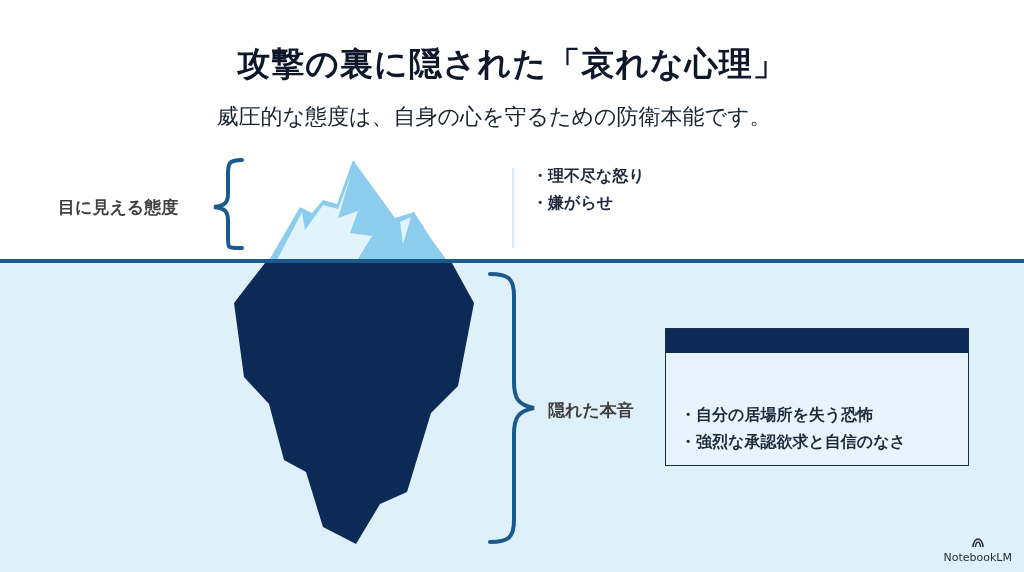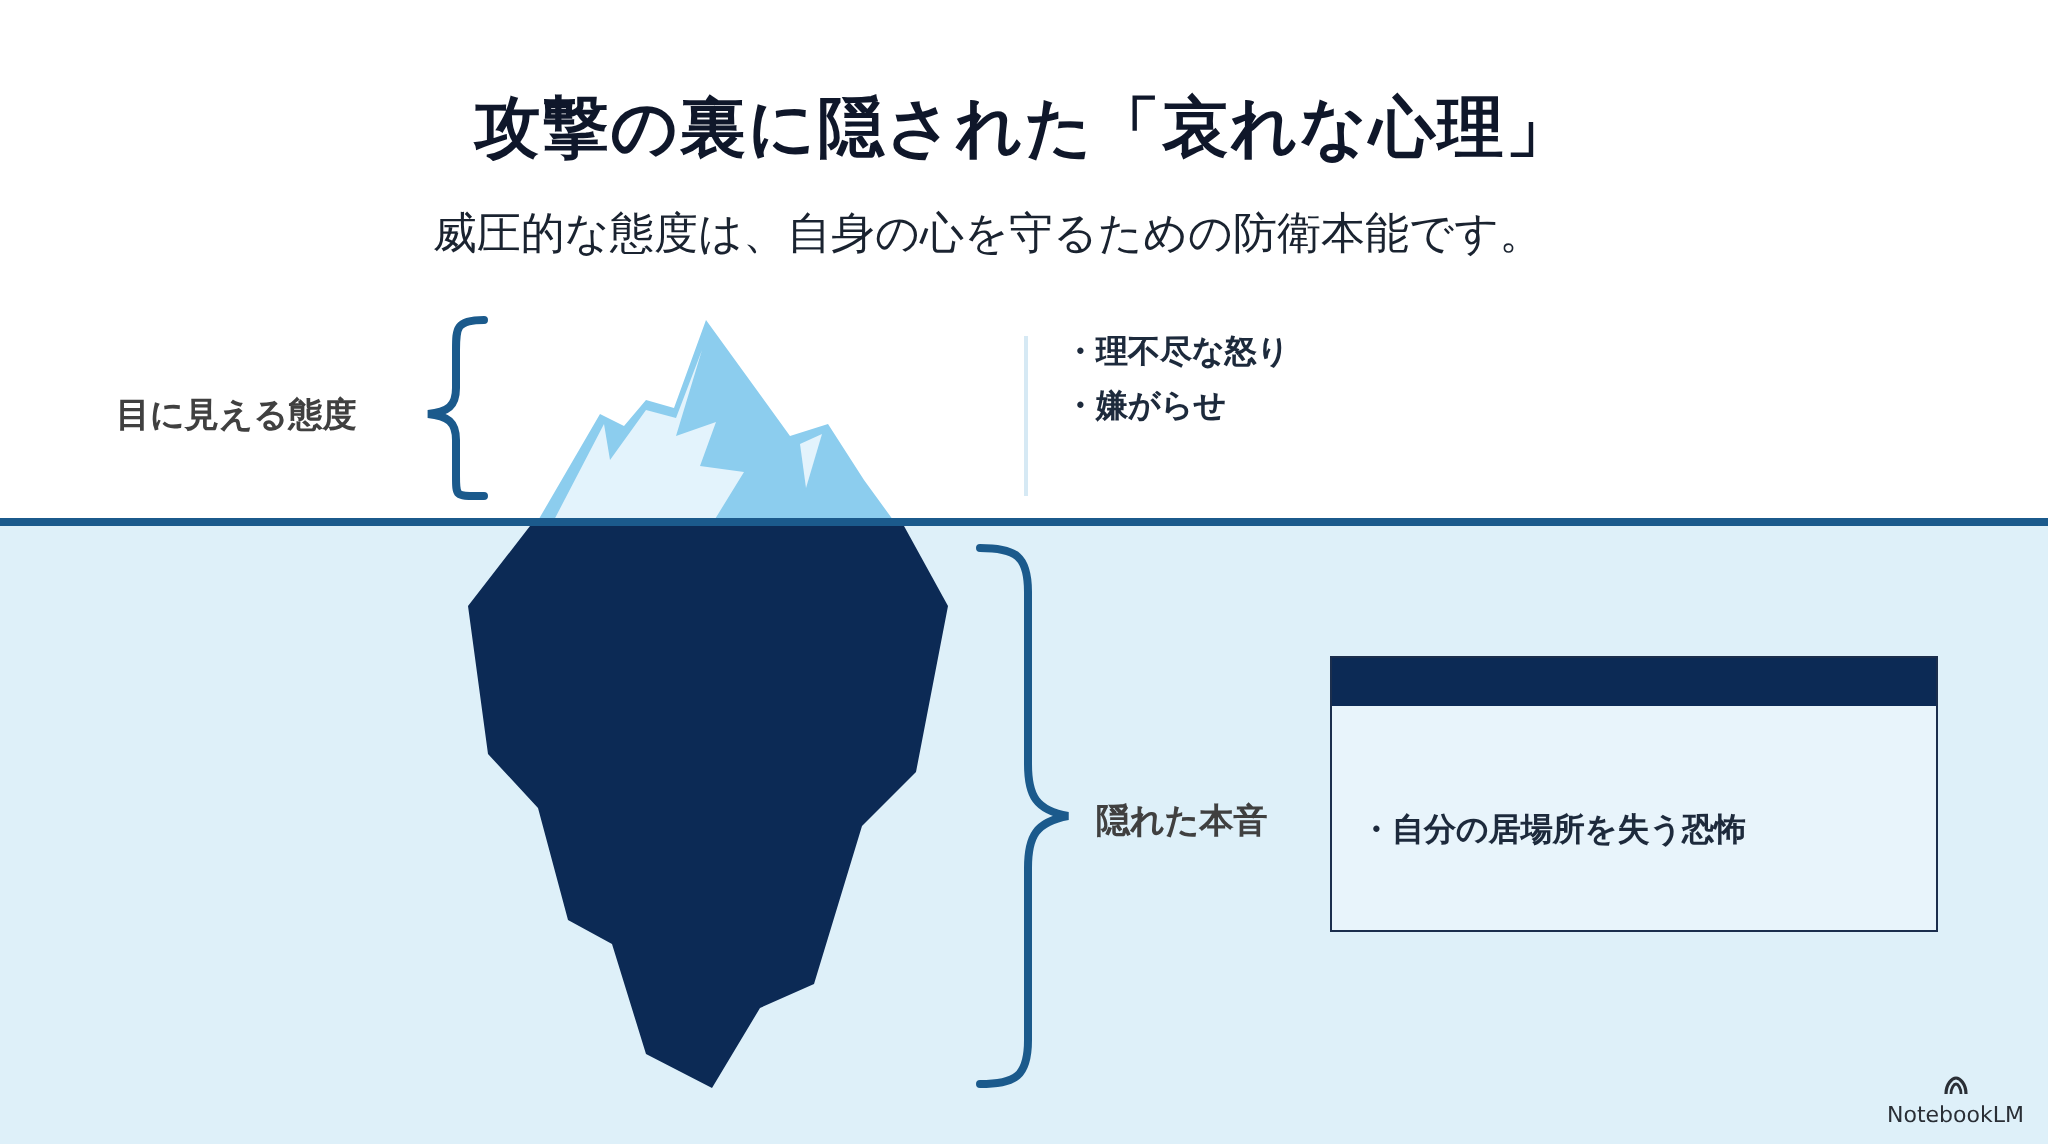--- a/index.html
+++ b/index.html
@@ -79,20 +79,21 @@
   <li>嫌がらせ</li>
 </ul>
 
 <div class="label" style="left:548px; top:399px;">隠れた本音</div>
 
 <div class="hidden-box">
   <div class="bar"></div>
 </div>
 <ul class="bullets" style="left:680px; top:369px;margin-top:32px;">
   <li>自分の居場所を失う恐怖</li>
+  <li>強烈な承認欲求と自信のなさ</li>
 </ul>
 
 <div class="brand">
   <svg width="12" height="10" viewBox="0 0 12 10">
     <path d="M1,10 C1,5 4,2 6,2 C8,2 11,5 11,10" fill="none" stroke="#2a2f36" stroke-width="1.6"></path>
     <path d="M3.5,10 C3.5,7 5,5 6,5 C7,5 8.5,7 8.5,10" fill="none" stroke="#2a2f36" stroke-width="1.4"></path>
   </svg>
   <span>NotebookLM</span>
 </div>
 

